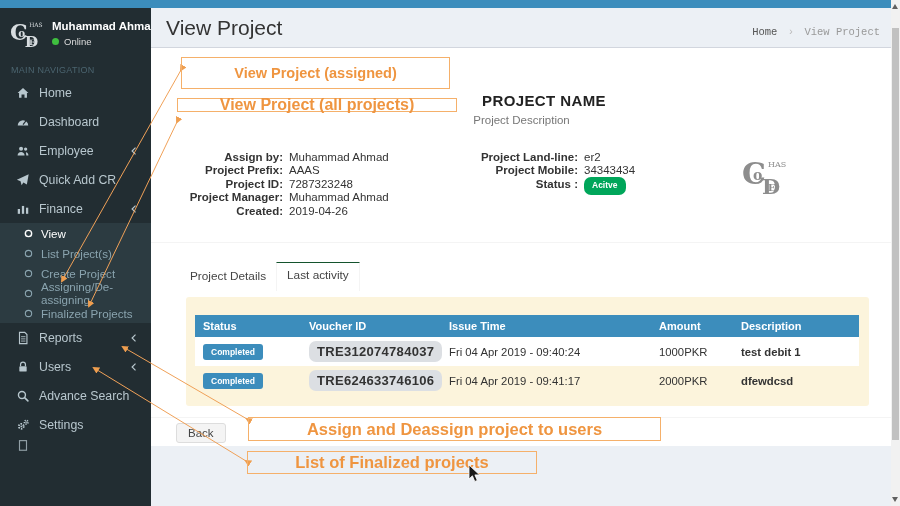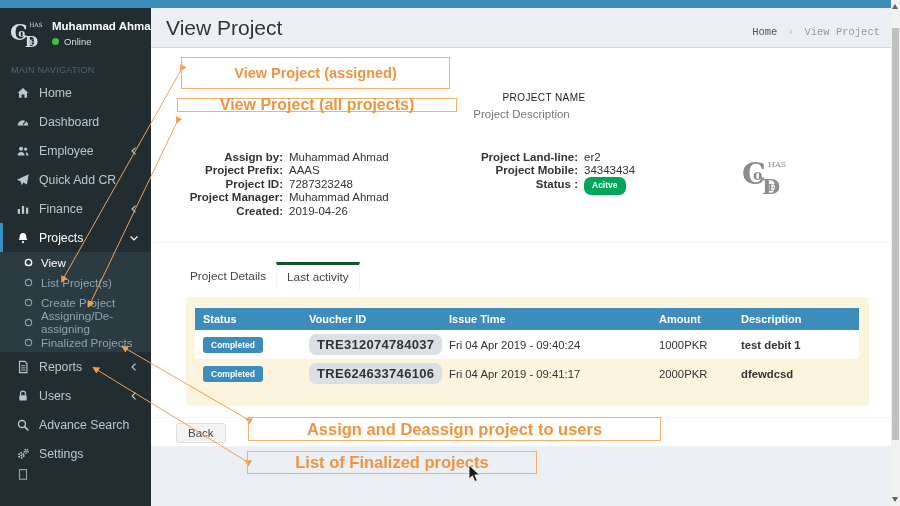--- a/index.html
+++ b/index.html
@@ -34,42 +34,42 @@
   .content { position:absolute; left:151px; top:8px; width:741px; height:498px; background:#ecf0f5; }
   .content-header { position:relative; height:40px; border-bottom:1px solid #d2d6de; padding:8px 15px; }
   .page-title { font-size:21px; font-weight:500; color:#333; }
   .breadcrumb { position:absolute; right:12px; top:18px; font-size:10.5px; color:#999;font-family:Liberation Mono, monospace; }
   .breadcrumb .bc-home { color:#555; cursor:pointer; }
   .breadcrumb .bc-sep { margin:0 4px; color:#bbb; }
 
   .box { position:absolute; left:0; top:40px; width:741px; height:398px; background:#fff; }
 
   .proj-title { position:absolute; left:0; right:0; top:44px; text-align:center; }
-  .proj-name { font-size:10px; font-weight:normal; color:#222; letter-spacing:.4px;margin-left:45px; }
+  .proj-name { font-size:15px; font-weight:bold; color:#222; letter-spacing:.4px;margin-left:45px; }
   .proj-desc { margin-top:5px; font-size:11.5px; color:#777; }
 
   .details { position:absolute; top:103px; font-size:11.5px; color:#333; line-height:13.4px; }
   .details-left { left:17px; width:290px; }
   .details-right { left:310px; width:285px; }
   .drow { display:flex; }
   .dlabel { font-weight:bold; text-align:right; flex:none; }
   .details-left .dlabel { width:115px; }
   .details-right .dlabel { width:117px; }
   .dvalue { margin-left:6px; }
   .status-badge { display:inline-block; background:#00a65a; color:#fff; font-size:8.5px; font-weight:bold; padding:2px 8px 3px; border-radius:7px; margin-left:6px; position:relative; top:-1px; }
 
   .logo-main { position:absolute; left:591px; top:108px; }
 
   .tabs-sep { position:absolute; left:0; top:194px; width:741px; border-top:1px solid #f4f4f4; }
   .tabs { position:absolute; left:29px; top:214px; display:flex; height:29px; }
   .tab { padding:0 10px; line-height:28px; font-size:11.8px; color:#444; cursor:pointer; }
-  .tab.active { background:#fff; border-top:3px solid #14532d; border-left:1px solid #f4f4f4; border-right:1px solid #f4f4f4; line-height:25px; }
+  .tab.active { background:#fff; border-top:1px solid #14532d; border-left:1px solid #f4f4f4; border-right:1px solid #f4f4f4; line-height:25px; }
 
   .activity-wrap { position:absolute; left:35px; top:249px; width:683px; height:109px; background:#fcf4dc; border-radius:3px; }
-  table.activity { position:absolute; left:9px; top:11px; width:664px; border-collapse:collapse; table-layout:fixed; }
+  table.activity { position:absolute; left:9px; top:18px; width:664px; border-collapse:collapse; table-layout:fixed; }
   .activity th { background:#3c8dbc; color:#fff; font-size:11px; font-weight:bold; text-align:left; padding:5px 8px; height:22px; }
   .activity td { font-size:11.3px; color:#333; padding:4px 8px; height:22px; vertical-align:middle; }
   .activity tr.odd { background:#fff; }
   .col-status{width:106px;} .col-voucher{width:140px;} .col-time{width:210px;} .col-amount{width:82px;} .col-desc{width:126px;}
   .badge-completed { display:inline-block; background:#3c8dbc; color:#fff; font-size:8.5px; font-weight:bold; padding:3px 8px; border-radius:3px; }
   .voucher-pill { display:inline-block; background:#dcdfe3; color:#333; font-size:13px; font-weight:bold; letter-spacing:.3px; padding:3px 8px; border-radius:7px; }
   .cell-desc { font-weight:bold; font-size:10.8px; color:#222; }
 
   .box-footer-sep { position:absolute; left:0; top:369px; width:741px; border-top:1px solid #f4f4f4; }
   .back-btn { position:absolute; left:25px; top:375px; background:#f4f4f4; border:1px solid #ddd; border-radius:3px; font-size:11.5px; color:#444; padding:3px 11px; font-family:inherit; cursor:pointer; }
@@ -166,34 +166,20 @@
         <svg width="14" height="14" viewBox="0 0 16 16" fill="currentColor">
             <rect x="2" y="8" width="2.6" height="5.5"></rect>
             <rect x="6.7" y="4.5" width="2.6" height="9"></rect>
             <rect x="11.4" y="6.5" width="2.6" height="7"></rect>
           </svg>
       </span>
       <span>Finance</span>
       <span class="chev">
         <svg width="12" height="12" viewBox="0 0 16 16">
             <path d="M10 3.5L5.5 8l4.5 4.5" fill="none" stroke="currentColor" stroke-width="1.6"></path>
-          </svg>
-      </span>
-    </li>
-    <li class="nav-item active-parent">
-      <span class="nicon">
-        <svg width="14" height="14" viewBox="0 0 16 16" fill="currentColor">
-            <path d="M8 2.2c2.4 0 3.8 1.8 3.8 4 0 2.8.8 3.6 1.4 4.2H2.8c.6-.6 1.4-1.4 1.4-4.2 0-2.2 1.4-4 3.8-4z"></path>
-            <circle cx="8" cy="12.6" r="1.3"></circle>
-          </svg>
-      </span>
-      <span>Projects</span>
-      <span class="chev">
-        <svg width="12" height="12" viewBox="0 0 16 16">
-            <path d="M3.5 6l4.5 4.5L12.5 6" fill="none" stroke="currentColor" stroke-width="1.6"></path>
           </svg>
       </span>
     </li>
   </ul>
 
   <ul class="submenu">
     <li class="nav-item active">
       <span class="nicon">
         <svg width="11" height="11" viewBox="0 0 16 16">
             <circle cx="8" cy="8" r="4.6" fill="none" stroke="currentColor" stroke-width="2"></circle>

